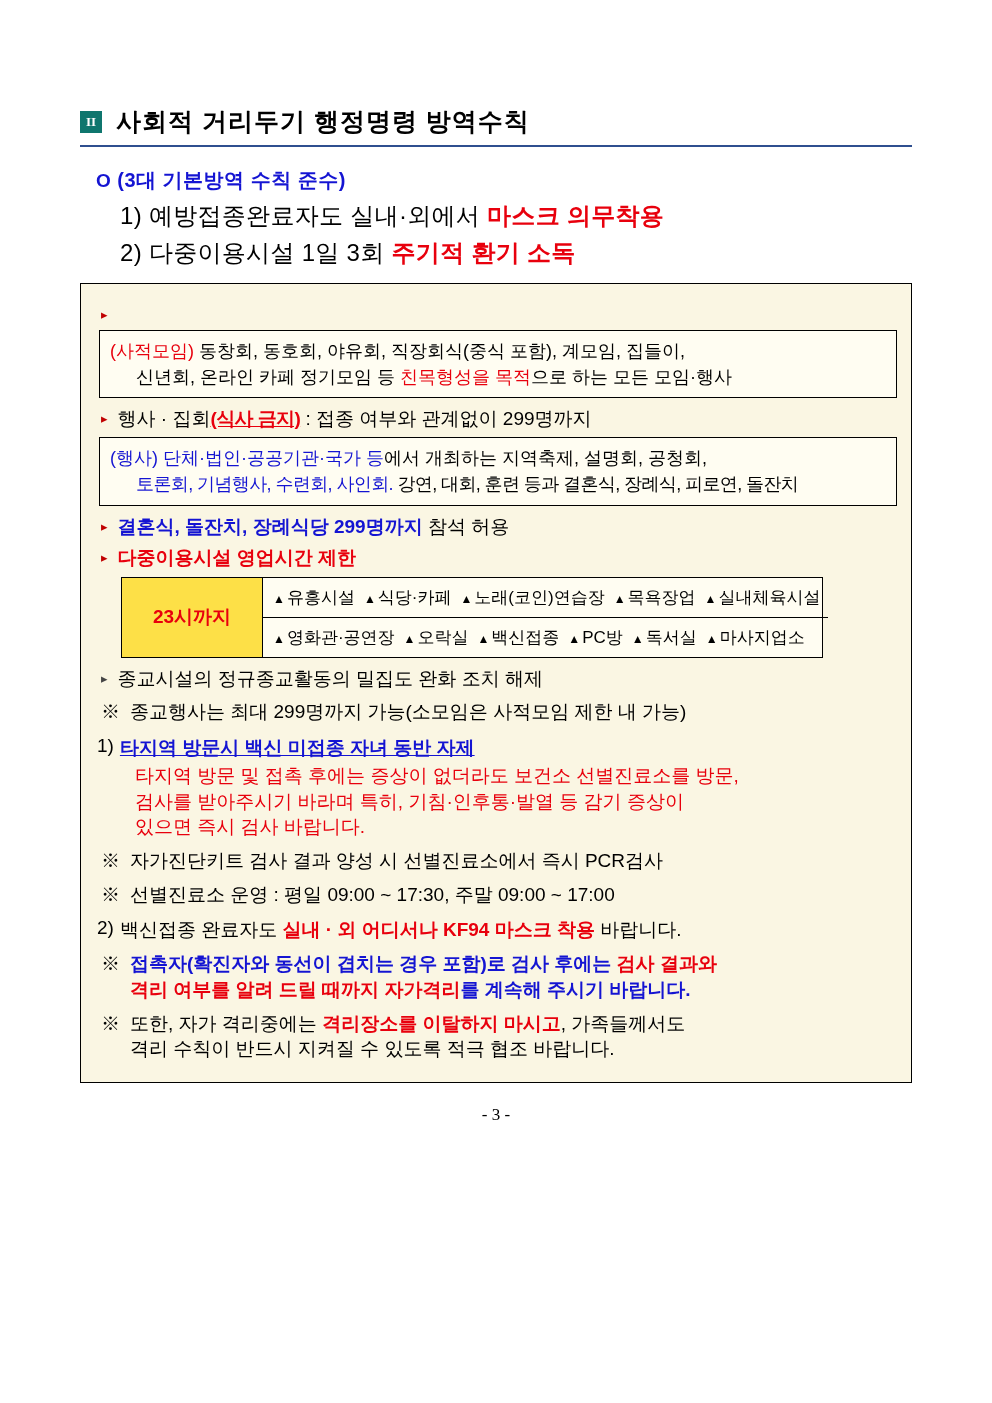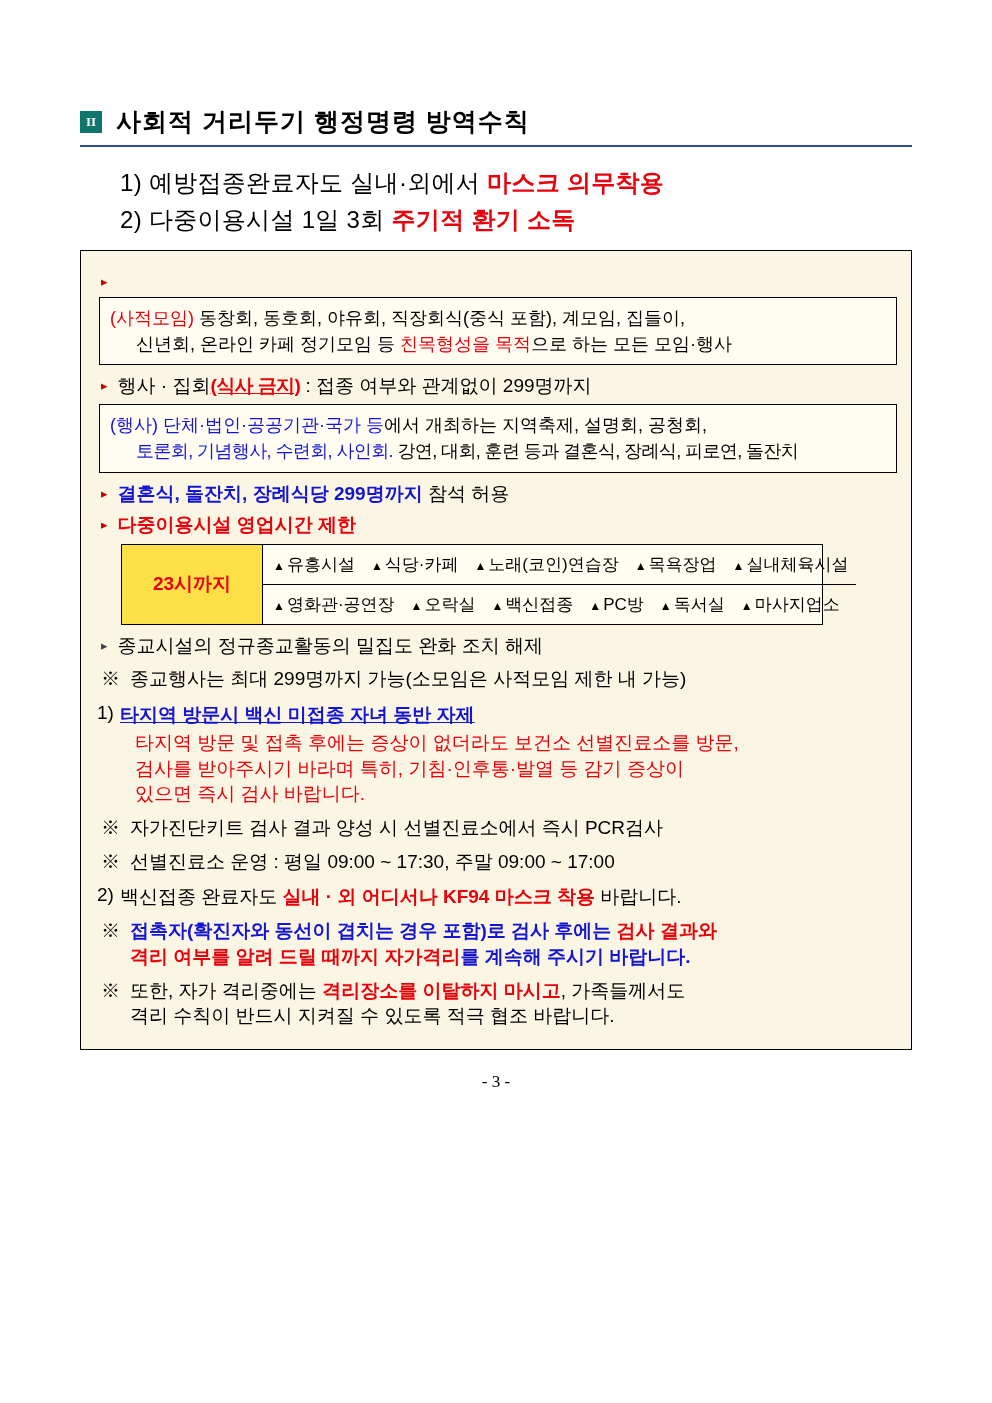--- a/index.html
+++ b/index.html
@@ -123,21 +123,21 @@
     font-weight: bold;
     color: #e8000d;
     border-right: 1.3px solid #000;
     flex: none;
   }
   .hours-right { flex: 1; }
   .hours-row {
     padding: 8px 8px 8px 10px;
     font-size: 17px;
     display: flex;
-    gap: 16px;
+    gap: 9px;
     flex-wrap: nowrap;
     white-space: nowrap;
   }
   .hours-row.first { border-bottom: 1.3px solid #000; }
   .hours-row span::before { content: "▲"; font-size: 12px; margin-right: 2px; }
 
   
   .num-row {
     font-size: 19px;
     margin: 10px 0 2px 2px;
@@ -170,20 +170,23 @@
 </head>
 <body>
 
 <div class="page">
 
   <div class="sec-head">
     <div class="sec-num">II</div>
     <div class="sec-title">사회적 거리두기 행정명령 방역수칙</div>
   </div>
 
+  <div class="intro-head">
+    <span class="circ">O</span><span>(3대 기본방역 수칙 준수)</span>
+  </div>
 
   <div class="intro-item">
     <span>1)</span>
     <span>예방접종완료자도 실내·외에서 </span><span class="red bold">마스크 의무착용</span>
   </div>
   <div class="intro-item">
     <span>2)</span>
     <span>다중이용시설 1일 3회 </span><span class="red bold">주기적 환기 소독</span>
   </div>
 

